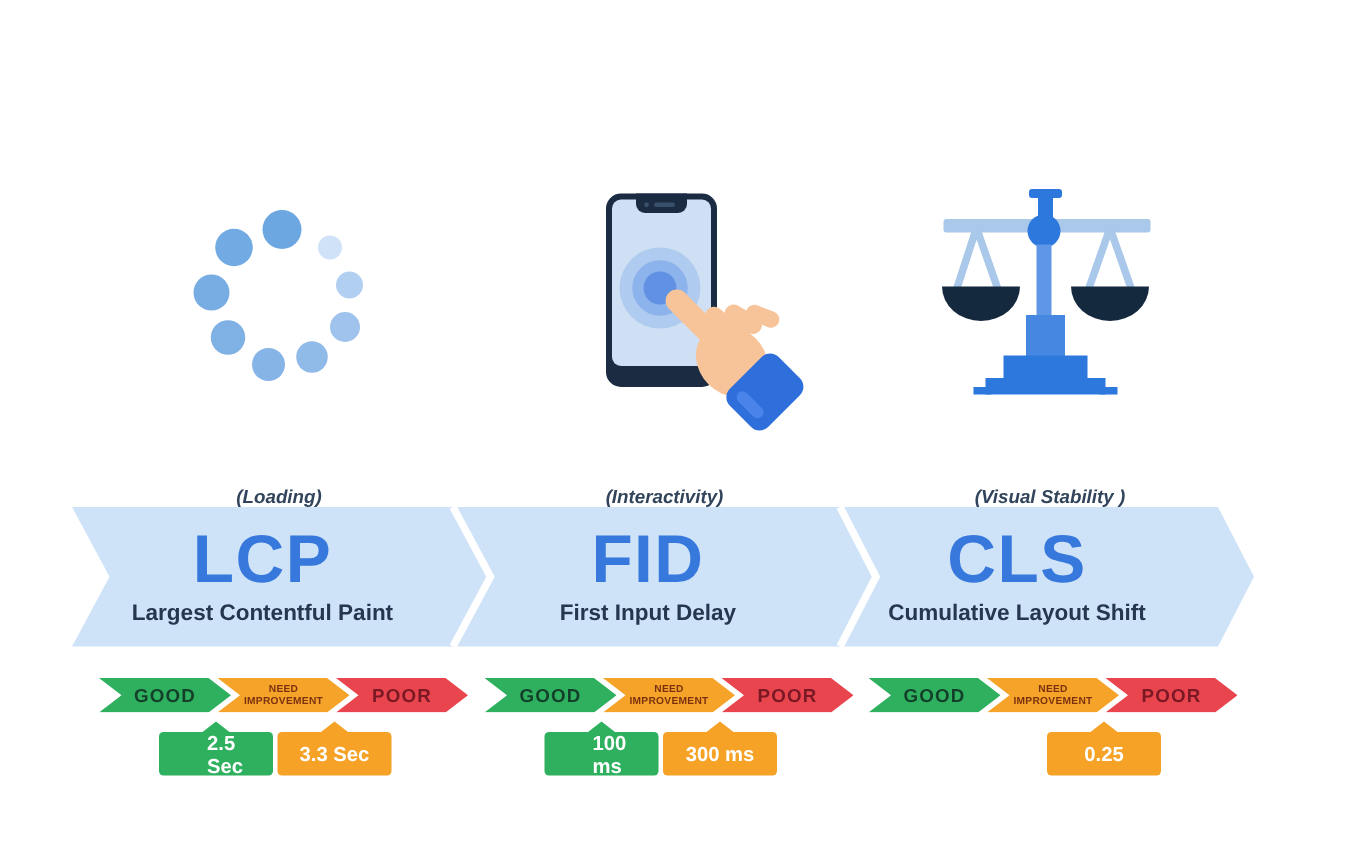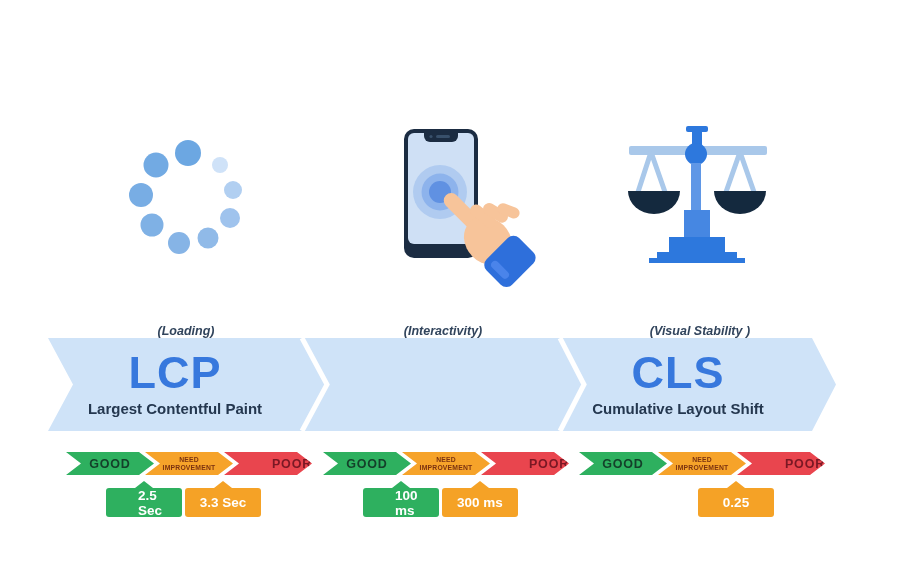--- a/index.html
+++ b/index.html
@@ -49,21 +49,21 @@
   .scale-1 { left:323px; }
   .scale-2 { left:579px; }
   .scale-bar { position:relative; height:29px; }
   .seg {
     position:absolute; top:0; height:23px; width:88px;
     display:flex; align-items:center; justify-content:center;
     clip-path:polygon(0 0, calc(100% - 15px) 0, 100% 50%, calc(100% - 15px) 100%, 0 100%, 15px 50%);
   }
   .seg-good { left:0;   background:#2eb05f; }
   .seg-ni   { left:79px; background:#f6a32a; }
-  .seg-poor { left:158px; background:#e9454e;justify-content:flex-end; }
+  .seg-poor { left:158px; background:#e9454e; }
   .seg-label { font-size:12.5px; font-weight:800; letter-spacing:0.8px; }
   .seg-good .seg-label { color:#14402a; }
   .seg-poor .seg-label { color:#7a1824; }
   .ni-text { text-align:center; color:#7b3210; font-weight:800; }
   .ni-text span { display:block; font-size:6.8px; line-height:7.5px; letter-spacing:0.2px; }
   .value-row { position:relative; margin-top:7px; height:29px; }
   .value-box {
     position:absolute; top:0; width:76px; height:29px; border-radius:3px;
     display:flex; align-items:center; justify-content:center;
     color:#ffffff; font-size:13.5px; font-weight:800;
@@ -143,20 +143,24 @@
   <svg class="band-svg" viewBox="0 0 900 100" aria-hidden="true">
     <path d="M48 2 L812 2 L836 48.5 L812 95 L48 95 L73 48.5 Z" fill="#cfe3f8"></path>
     <path d="M302 2 L327 48.5 L302 95" stroke="#ffffff" stroke-width="5" fill="none"></path>
     <path d="M560 2 L584 48.5 L560 95" stroke="#ffffff" stroke-width="5" fill="none"></path>
   </svg>
 
   <div class="band-text band-text-0">
     <div class="acronym">LCP</div>
     <div class="metric-name">Largest Contentful Paint</div>
   </div>
+  <div class="band-text band-text-1">
+    <div class="acronym">FID</div>
+    <div class="metric-name">First Input Delay</div>
+  </div>
   <div class="band-text band-text-2">
     <div class="acronym">CLS</div>
     <div class="metric-name">Cumulative Layout Shift</div>
   </div>
 
   <div class="scale scale-0">
     <div class="scale-bar">
       <div class="seg seg-good">
         <span class="seg-label">GOOD</span>
       </div>

